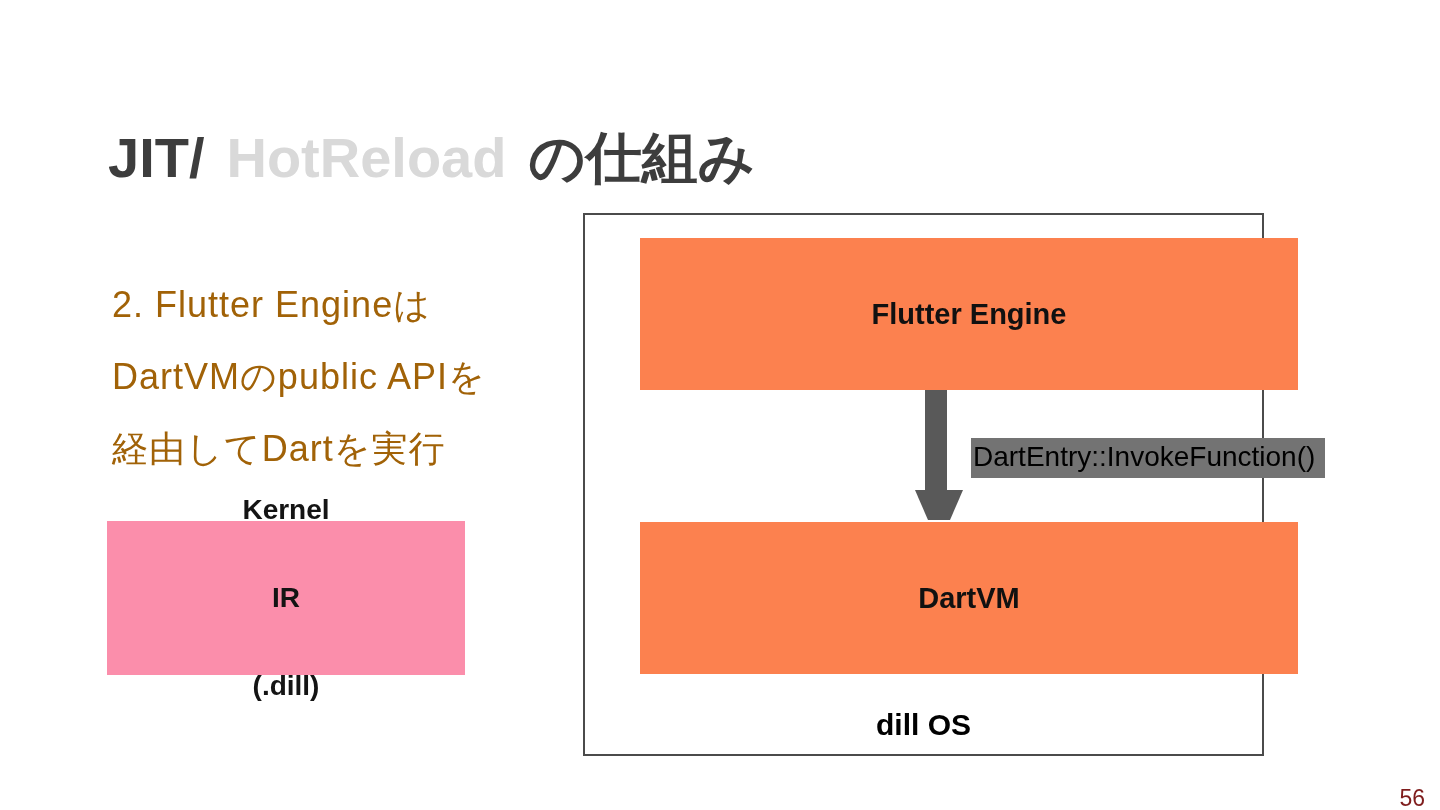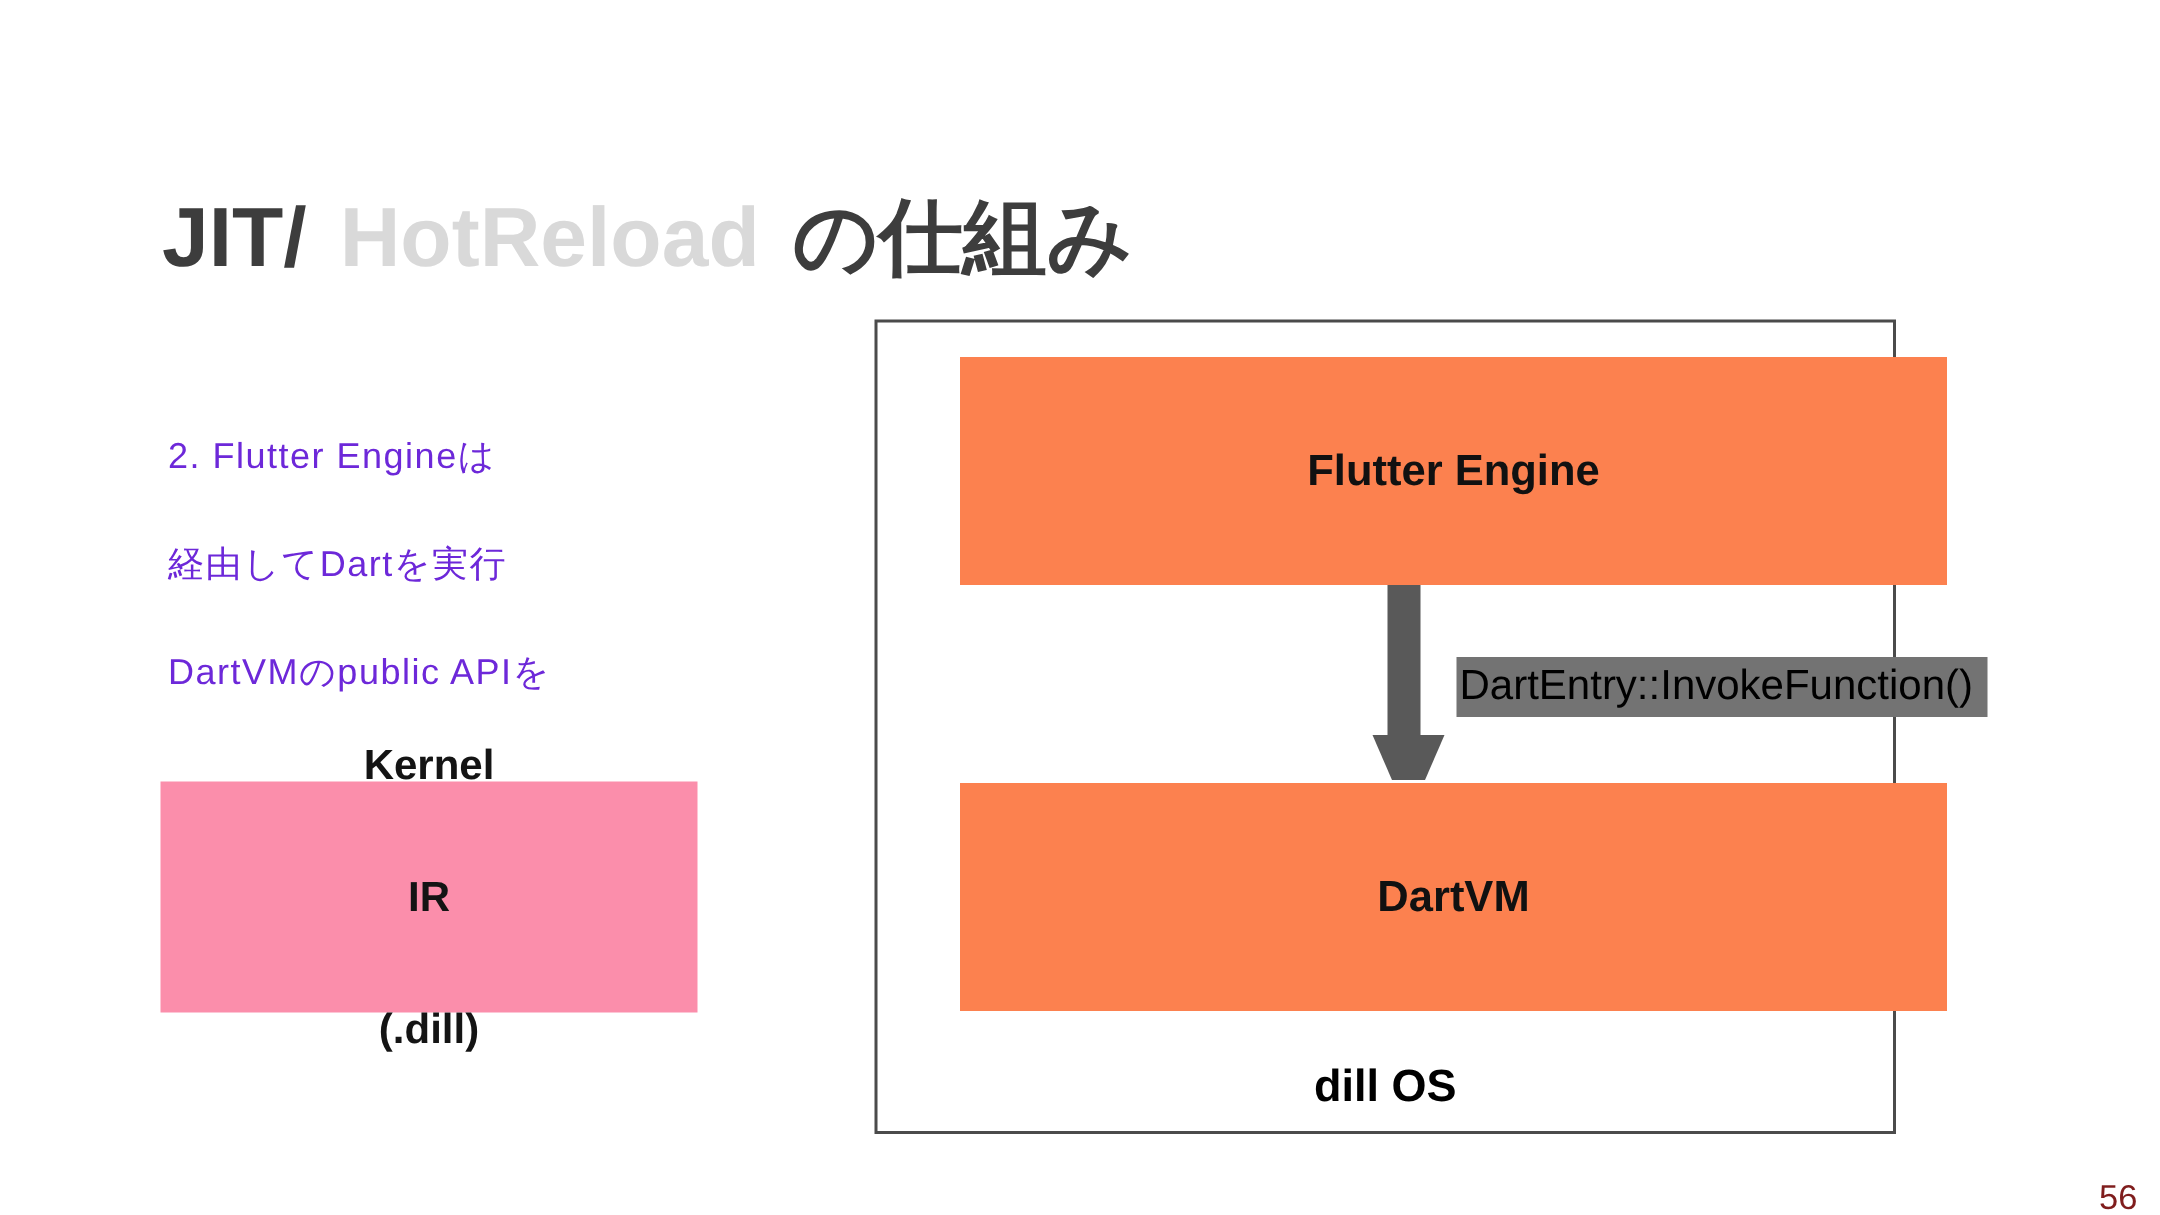--- a/index.html
+++ b/index.html
@@ -20,24 +20,24 @@
     font-weight: bold;
     letter-spacing: 0px;
     white-space: nowrap;
   }
   .title .t-dark  { color: #3D3D3D; }
   .title .t-light { color: #D9D9D9; }
   .body-text {
     position: absolute;
     left: 68px;
     top: 236px;
-    font-size: 24px;
+    font-size: 36px;
     line-height: 50px;
     letter-spacing: 1px;
-    color: #6d28d9;
+    color: #a16207;
     white-space: nowrap;
   }
   .kernel-box {
     position: absolute;
     left: 85px;
     top: 499px;
     width: 358px;
     height: 154px;
     background: #FB8EAB;
     color: #141414;
@@ -130,22 +130,22 @@
 </style>
 </head>
 <body>
 
 <div class="slide">
 
   <h1 class="title"><span class="t-dark">JIT/</span><span class="t-light">HotReload</span><span class="t-dark">の仕組み</span></h1>
 
   <div class="body-text">
     <div>2. Flutter Engineは</div>
+    <div>DartVMのpublic APIを</div>
     <div>経由してDartを実行</div>
-    <div>DartVMのpublic APIを</div>
   </div>
 
   <div class="kernel-box">
     <div>Kernel</div>
     <div>IR</div>
     <div>(.dill)</div>
   </div>
 
   <div class="outer-box"></div>
 

